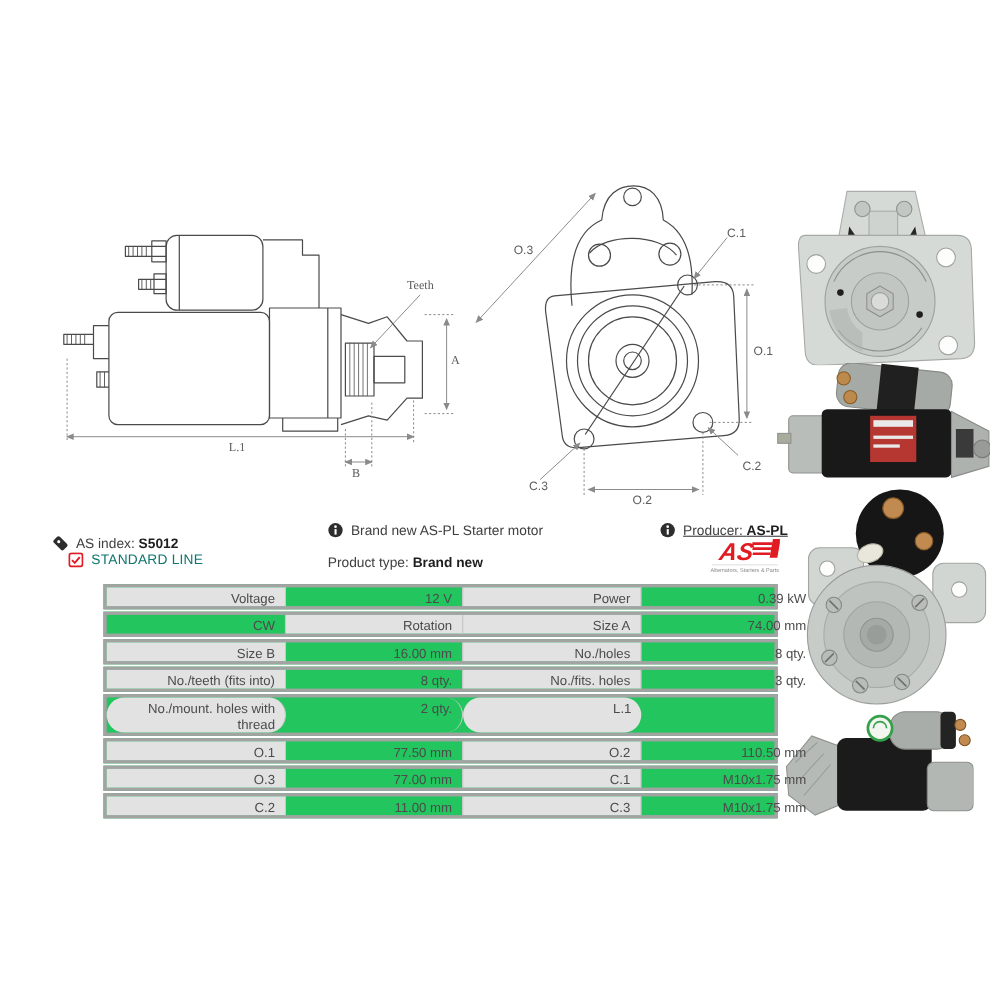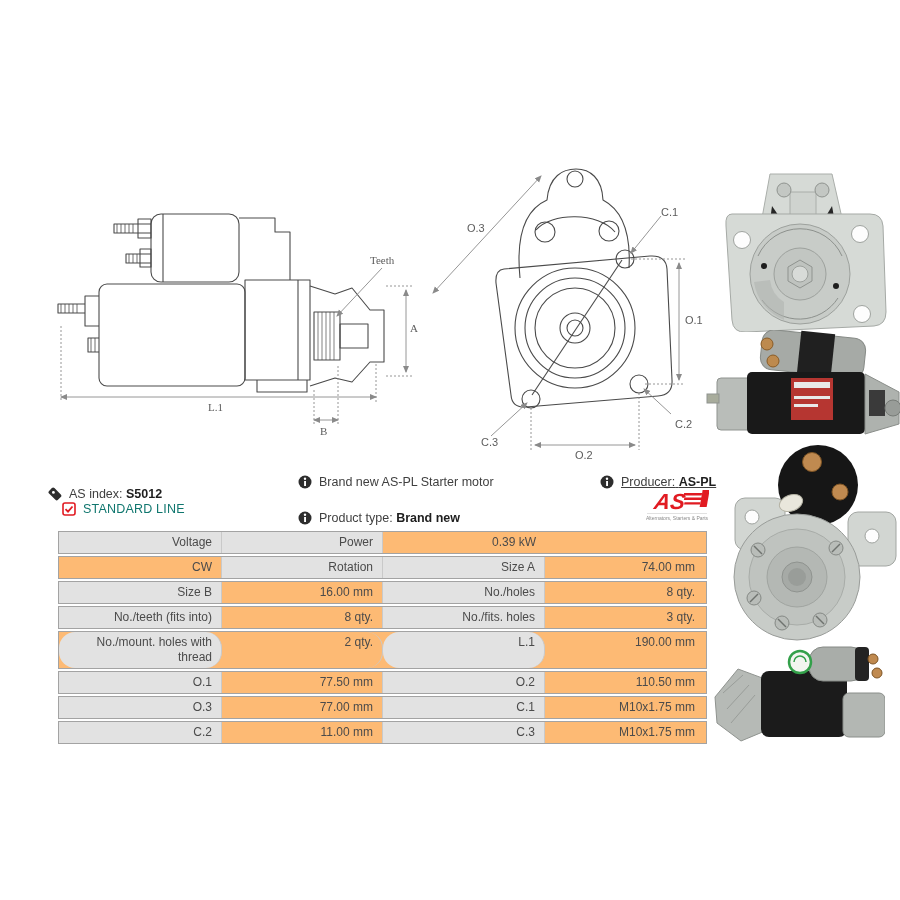--- a/index.html
+++ b/index.html
@@ -12,21 +12,21 @@
   .info{position:absolute;display:flex;align-items:center;gap:7px;
         font-size:12.5px;color:#3f3f3f;height:16px;white-space:nowrap;}
   .info b{color:#1e1e1e;}
   .info.std span{color:#0f766e;font-weight:normal;letter-spacing:.2px;}
   .logo{position:absolute;left:645px;top:488px;width:64px;height:36px;}
   
   .spec-table{position:absolute;left:58px;top:531px;width:649px;
               display:flex;flex-direction:column;gap:2px;
               font-size:12px;color:#4b4b4b;}
   .t-row{display:grid;grid-template-columns:163px 161px 162px 159px;
-         border:1px solid #a3a3a3;background:#fdba74;height:23px;box-sizing:border-box;}
+         border:3px solid #a3a3a3;background:#22c55e;height:23px;box-sizing:border-box;margin-left:36px;}
   .t-row.tall{height:38px;}
   .cell{display:block;text-align:right;padding:0 9px;line-height:21px;
         border-right:1px solid #c9c9c9;box-sizing:border-box;overflow:hidden;}
   .cell:last-child{border-right:none;}
   .cell.label{background:#e2e2e2;}
   .tall .cell{line-height:15px;padding-top:3px;border-radius:16px;}
   svg text{font-family:"Liberation Sans",sans-serif;}
 </style>
 </head>
 <body>
@@ -246,21 +246,21 @@
   </div>
 
   <div class="info std" style="left:62px;top:501px;">
     <svg width="14" height="14" viewBox="0 0 14 14">
       <rect x="1" y="1" width="12" height="12" rx="2" fill="none" stroke="#e11b22" stroke-width="1.6"></rect>
       <path d="M3.5 7.2 L6 9.7 L10.5 4.5" stroke="#e11b22" stroke-width="1.8" fill="none"></path>
     </svg>
     <span>STANDARD LINE</span>
   </div>
 
-  <div class="info" style="left:298px;top:510px;">
+  <div class="info" style="left:298px;top:497px;flex-direction:column;">
     <svg width="14" height="14" viewBox="0 0 14 14">
       <circle cx="7" cy="7" r="6.5" fill="#2d2d2d"></circle>
       <rect x="6.1" y="6" width="1.9" height="5" fill="#fff"></rect>
         <circle cx="7" cy="3.8" r="1.2" fill="#fff"></circle>
     </svg>
     <span><span>Product type:</span>
     <b>Brand new</b></span>
   </div>
 
   <div class="logo">
@@ -273,20 +273,21 @@
         <path d="M58 2 h7 v17 h-7 z" fill="#e11b22"></path>
       </g>
       <line x1="2" y1="25.5" x2="62" y2="25.5" stroke="#cccccc" stroke-width="0.6"></line>
       <text x="32" y="32" font-size="5" fill="#8a8a8a" text-anchor="middle">Alternators, Starters &amp; Parts</text>
     </svg>
   </div>
 
   <div class="spec-table">
     <div class="t-row">
       <div class="cell label">Voltage</div>
+      <div class="cell value">12 V</div>
       <div class="cell label">Power</div>
       <div class="cell value">0.39 kW</div>
     </div>
     <div class="t-row">
       <div class="cell value">CW</div>
       <div class="cell label">Rotation</div>
       <div class="cell label">Size A</div>
       <div class="cell value">74.00 mm</div>
     </div>
     <div class="t-row">
@@ -298,21 +299,20 @@
     <div class="t-row">
       <div class="cell label">No./teeth (fits into)</div>
       <div class="cell value">8 qty.</div>
       <div class="cell label">No./fits. holes</div>
       <div class="cell value">3 qty.</div>
     </div>
     <div class="t-row tall">
       <div class="cell label">No./mount. holes with thread</div>
       <div class="cell value">2 qty.</div>
       <div class="cell label">L.1</div>
-      <div class="cell value">190.00 mm</div>
     </div>
     <div class="t-row">
       <div class="cell label">O.1</div>
       <div class="cell value">77.50 mm</div>
       <div class="cell label">O.2</div>
       <div class="cell value">110.50 mm</div>
     </div>
     <div class="t-row">
       <div class="cell label">O.3</div>
       <div class="cell value">77.00 mm</div>

